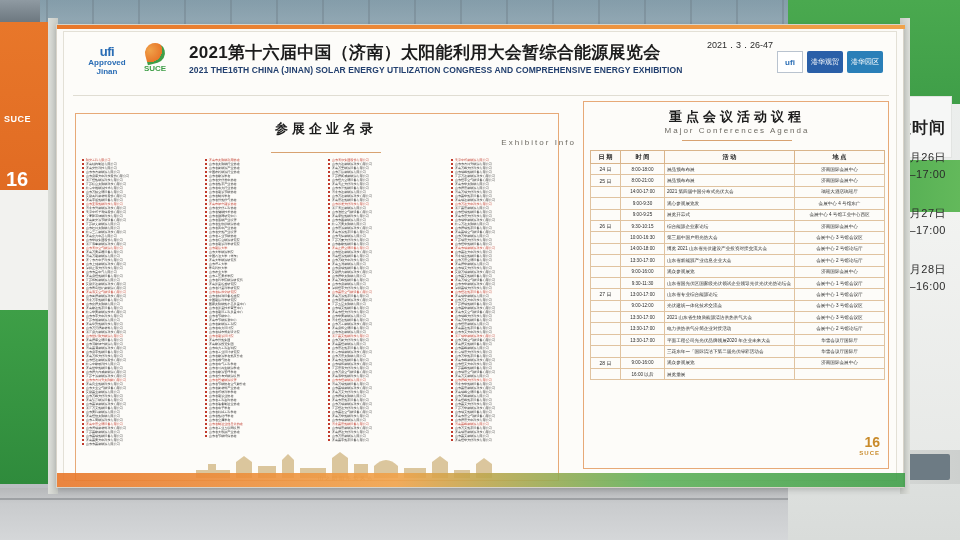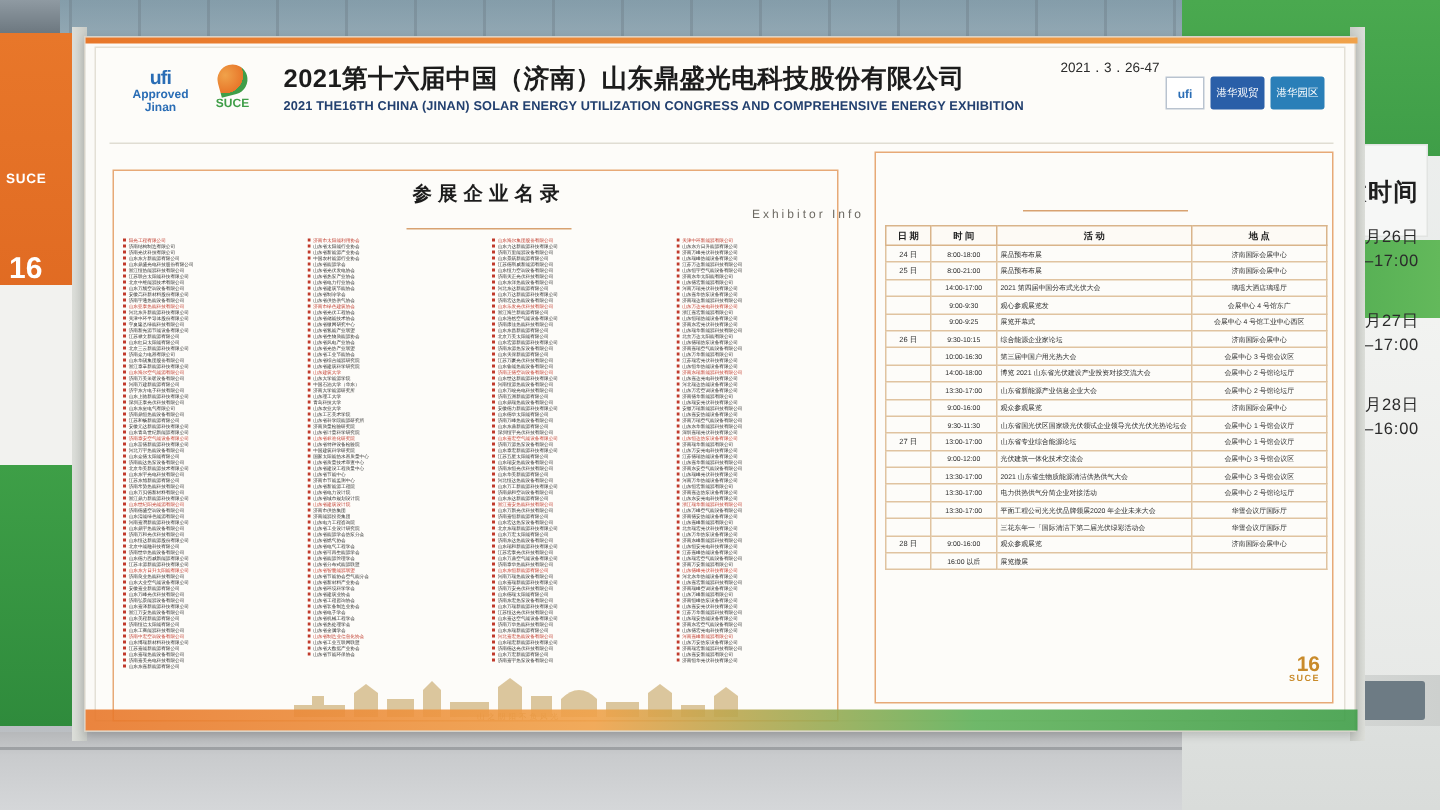--- a/index.html
+++ b/index.html
@@ -333,21 +333,21 @@
     <div class="hdr">
       <div class="hdr-ufi">
         <div class="u">ufi</div>
         <div>Approved</div>
         <div>Jinan</div>
       </div>
       <div class="hdr-suce">
         <span class="leaf"></span>
         <span>SUCE</span>
       </div>
-      <div class="hdr-title">2021第十六届中国（济南）山东鼎盛光电科技股份有限公司</div>
+      <div class="hdr-title">2021第十六届中国（济南）太阳能利用大会暂综合能源展览会</div>
       <div class="hdr-title-en">2021 THE16TH CHINA (JINAN) SOLAR ENERGY UTILIZATION CONGRESS AND COMPREHENSIVE ENERGY EXHIBITION</div>
       <div class="hdr-date">2021．3．26-47</div>
       <div class="hdr-badges">
         <div class="badge-ufi">ufi</div>
         <div class="badge-blue">港华观贸</div>
         <div class="badge-blue2">港华园区</div>
       </div>
     </div>
     <div class="hdr-rule"></div>
 
@@ -662,20 +662,22 @@
           <rect x="208" y="24" width="22" height="10"></rect>
           <path d="M236 34 L236 18 L244 12 L252 18 L252 34 Z"></path>
           <rect x="258" y="26" width="16" height="8"></rect>
           <path d="M280 34 L280 20 L288 14 L296 20 L296 34 Z"></path>
         </g>
       </svg>
       <div class="sky-cap" style="left:120px;width:300px;">山之阴阳不负风光</div>
     </div>
 
     <div class="agenda">
+      <div class="ag-title">重点会议活动议程</div>
+      <div class="ag-sub">Major  Conferences  Agenda</div>
       <div class="ag-underline"></div>
       <table class="ag-table">
         <colgroup>
             <col class="c1">
             <col class="c2">
             <col class="c3">
             <col class="c4">
           </colgroup>
         <thead>
           <tr>

